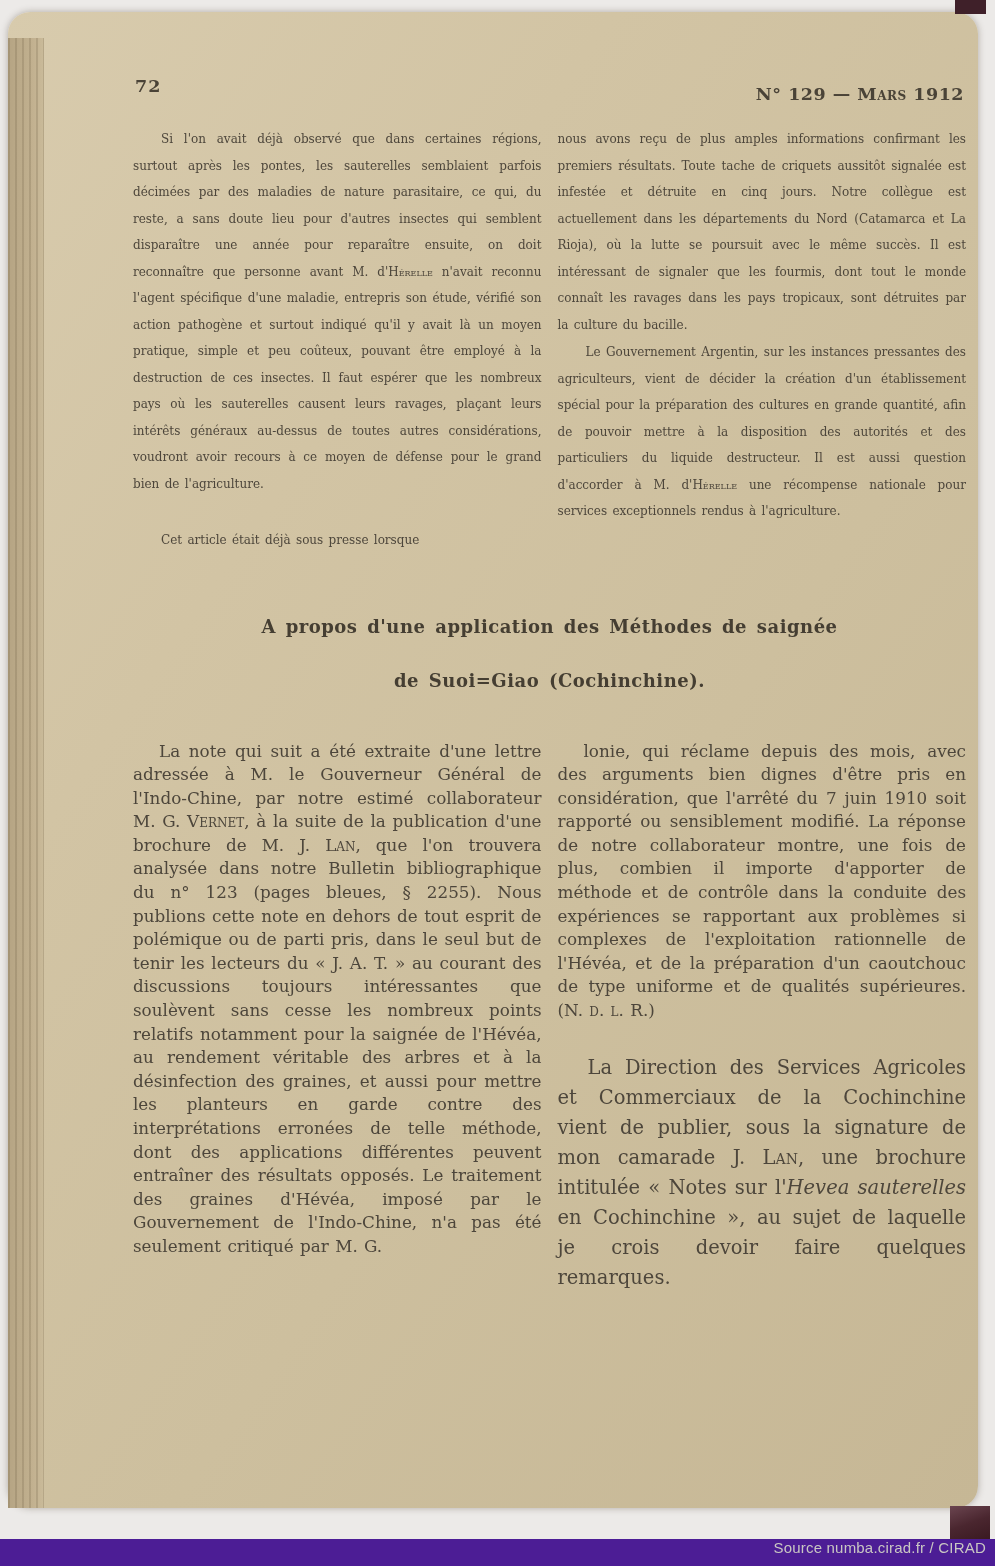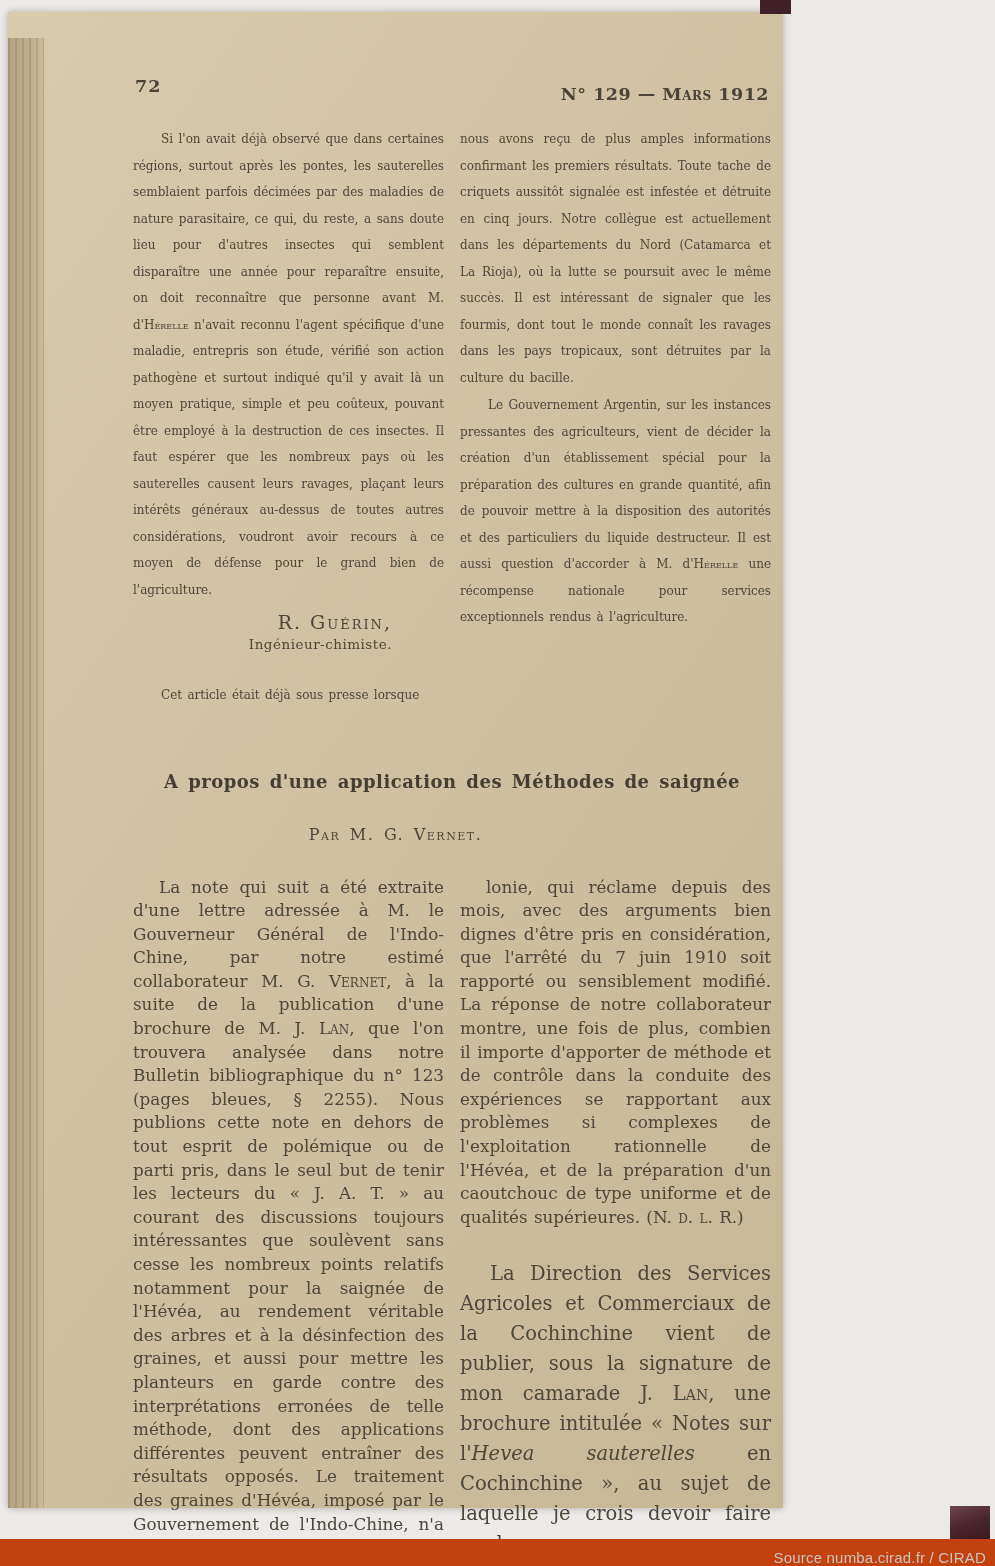--- a/index.html
+++ b/index.html
@@ -6,24 +6,25 @@
   body {
     width: 995px; height: 1566px;
     background: #eceae8;
     position: relative;
     overflow: hidden;
     font-family: "DejaVu Serif", serif;
   }
   .page {
     position: absolute;
     left: 8px; top: 12px;
-    width: 775px; height: 1496px;
+    width: 970px; height: 1496px;
     background: linear-gradient(125deg, #d8cbad 0%, #d2c4a4 30%, #cdbf9e 60%, #c6b795 100%);
     box-shadow: 0 0 7px rgba(60,50,35,0.35);
     color: #4d463b;
+    border-radius: 22px;
   }
   .page-left-edge {
     position: absolute; left: 0; top: 26px; bottom: 0;
     width: 36px;
     background:
       repeating-linear-gradient(90deg, rgba(90,75,50,0.18) 0 2px, rgba(0,0,0,0) 2px 7px),
       linear-gradient(90deg, #b5a483 0%, #c2b190 70%, #cabb9a 100%);
   }
   .corner-tr {
     position: absolute; right: -8px; top: -12px;
@@ -114,23 +115,23 @@
     position: absolute;
     right: 5px; bottom: 20px;
     width: 40px; height: 40px;
     background: linear-gradient(160deg, #6b4550 0%, #4a262f 45%, #35161d 100%);
     z-index: 1;
   }
   .footer-bar {
     position: absolute;
     left: 0; bottom: 0;
     width: 100%; height: 27px;
-    background: #c2410c;
+    background: #4c1d95;
     display: flex;
-    align-items: flex-end;
+    align-items: flex-start;
     justify-content: flex-end;
     z-index: 2;
   }
   .footer-bar span {
     font-family: "Liberation Sans", sans-serif;
     font-size: 15px;
     color: #c9c6c3;
     padding-right: 9px;
     letter-spacing: 0.2px;
   }
@@ -143,35 +144,30 @@
   <div class="corner-tr"></div>
 
   <div class="masthead">
     <span class="pagenum">72</span>
     <span class="issue">N° 129 — Mars 1912</span>
   </div>
 
   <div class="columns cols-a">
     <div class="col">
       <p class="body-p"><span>Si l'on avait déjà observé que dans certaines régions, surtout après les pontes, les sauterelles semblaient parfois décimées par des maladies de nature parasitaire, ce qui, du reste, a sans doute lieu pour d'autres insectes qui semblent disparaître une année pour reparaître ensuite, on doit reconnaître que personne avant M. d'</span><span class="sc">Hérelle</span><span> n'avait reconnu l'agent spécifique d'une maladie, entrepris son étude, vérifié son action pathogène et surtout indiqué qu'il y avait là un moyen pratique, simple et peu coûteux, pouvant être employé à la destruction de ces insectes. Il faut espérer que les nombreux pays où les sauterelles causent leurs ravages, plaçant leurs intérêts généraux au-dessus de toutes autres considérations, voudront avoir recours à ce moyen de défense pour le grand bien de l'agriculture.</span></p>
-      <div class="sig">
-        <div class="sig-name">R. Guérin,</div>
-        <div class="sig-role">Ingénieur-chimiste.</div>
-      </div>
       <p class="body-p press-note">Cet article était déjà sous presse lorsque</p>
     </div>
     <div class="col">
       <p class="body-p no-indent">nous avons reçu de plus amples informations confirmant les premiers résultats. Toute tache de criquets aussitôt signalée est infestée et détruite en cinq jours. Notre collègue est actuellement dans les départements du Nord (Catamarca et La Rioja), où la lutte se poursuit avec le même succès. Il est intéressant de signaler que les fourmis, dont tout le monde connaît les ravages dans les pays tropicaux, sont détruites par la culture du bacille.</p>
       <p class="body-p para-gap"><span>Le Gouvernement Argentin, sur les instances pressantes des agriculteurs, vient de décider la création d'un établissement spécial pour la préparation des cultures en grande quantité, afin de pouvoir mettre à la disposition des autorités et des particuliers du liquide destructeur. Il est aussi question d'accorder à M. d'</span><span class="sc">Hérelle</span><span> une récompense nationale pour services exceptionnels rendus à l'agriculture.</span></p>
     </div>
   </div>
 
   <div class="article2">
-    <h1 class="a2-title"><span>A propos d'une application des Méthodes de saignée</span><br></h1>
-    <div class="byline">Par M. G. Vernet.</div>
+    <h1 class="a2-title"><span>A propos d'une application des Méthodes de saignée</span><br><span>de Suoi=Giao (Cochinchine).</span></h1>
 
     <div class="columns cols-b">
       <div class="col">
         <p class="note-p"><span>La note qui suit a été extraite d'une lettre adressée à M. le Gouverneur Général de l'Indo-Chine, par notre estimé collaborateur M. G. </span><span class="sc">Vernet</span><span>, à la suite de la publication d'une brochure de M. J. </span><span class="sc">Lan</span><span>, que l'on trouvera analysée dans notre Bulletin bibliographique du n° 123 (pages bleues, § 2255). Nous publions cette note en dehors de tout esprit de polémique ou de parti pris, dans le seul but de tenir les lecteurs du « J. A. T. » au courant des discussions toujours intéressantes que soulèvent sans cesse les nombreux points relatifs notamment pour la saignée de l'Hévéa, au rendement véritable des arbres et à la désinfection des graines, et aussi pour mettre les planteurs en garde contre des interprétations erronées de telle méthode, dont des applications différentes peuvent entraîner des résultats opposés. Le traitement des graines d'Hévéa, imposé par le Gouvernement de l'Indo-Chine, n'a pas été seulement critiqué par M. G. </span></p>
       </div>
       <div class="col">
         <p class="note-p no-indent"><span>lonie, qui réclame depuis des mois, avec des arguments bien dignes d'être pris en considération, que l'arrêté du 7 juin 1910 soit rapporté ou sensiblement modifié. La réponse de notre collaborateur montre, une fois de plus, combien il importe d'apporter de méthode et de contrôle dans la conduite des expériences se rapportant aux problèmes si complexes de l'exploitation rationnelle de l'Hévéa, et de la préparation d'un caoutchouc de type uniforme et de qualités supérieures. (N. </span><span class="sc">d. l.</span><span> R.)</span></p>
         <p class="body-p2 after-note"><span>La Direction des Services Agricoles et Commerciaux de la Cochinchine vient de publier, sous la signature de mon camarade J. </span><span class="sc">Lan</span><span>, une brochure intitulée « Notes sur l'</span><span class="i">Hevea sauterelles</span><span> en Cochinchine », au sujet de laquelle je crois devoir faire quelques remarques.</span></p>
 
       </div>

